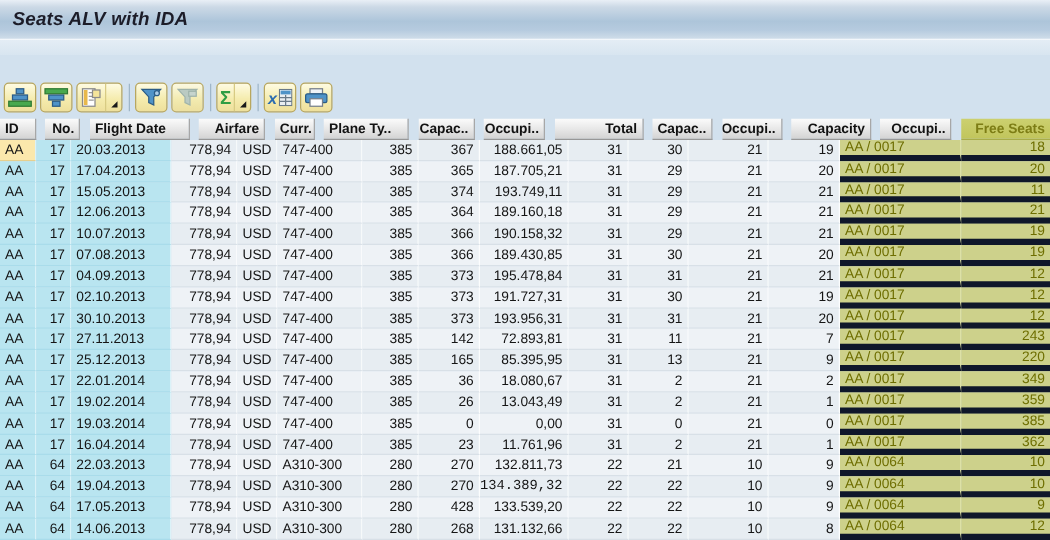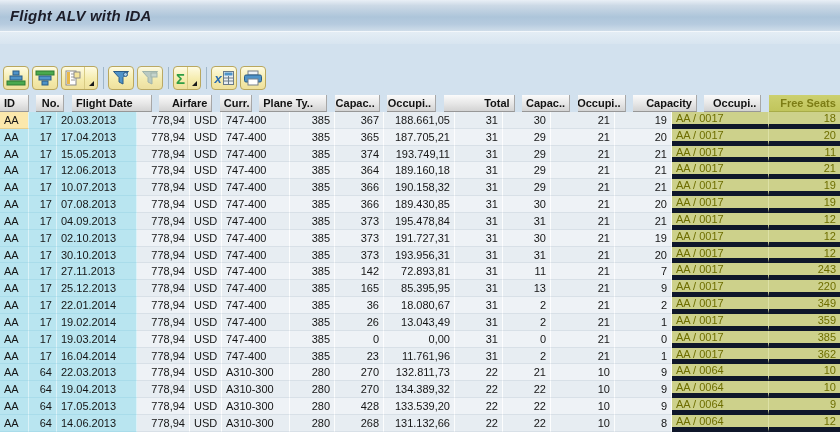--- a/index.html
+++ b/index.html
@@ -81,21 +81,21 @@
   }
   .cell.selected{background:var(--sel-cell,#fbe8ac);border-bottom:1px solid #e6cf8e;}
   .cell.last,.hcell.last{border-right:none;}
 </style>
 </head>
 <body>
 
 <div>
 
   <div class="titlebar">
-    <span class="title-text">Flight ALV with IDA</span>
+    <span class="title-text">Seats ALV with IDA</span>
   </div>
 
   <div class="substrip"></div>
 
   <div class="toolbar" id="toolbar">
       <div class="btn">
         <span class="icon-wrap">
           <svg width="20" height="16" viewBox="0 0 20 16">
             <rect x="7" y="1" width="6" height="4" fill="#4f93c8" stroke="#2b5c86"></rect>
             <rect x="4" y="6" width="12" height="4" fill="#4f93c8" stroke="#2b5c86"></rect>
@@ -469,21 +469,21 @@
         </div>
         <div class="row">
           <div class="cell key" style="width: 29px;">AA</div>
           <div class="cell key right" style="width: 28px;">64</div>
           <div class="cell key" style="width: 80px;">19.04.2013</div>
           <div class="cell normal right" style="width: 53px;">778,94</div>
           <div class="cell normal" style="width: 32px;">USD</div>
           <div class="cell normal" style="width: 68px;">A310-300</div>
           <div class="cell normal right" style="width: 45px;">280</div>
           <div class="cell normal right" style="width: 49px;">270</div>
-          <div class="cell normal right" style="width: 71px;">134.389,32</div>
+          <div class="cell normal right" style="width: 71px; font-family: Liberation Mono, monospace;">134.389,32</div>
           <div class="cell normal right" style="width: 48px;">22</div>
           <div class="cell normal right" style="width: 48px;">22</div>
           <div class="cell normal right" style="width: 64px;">10</div>
           <div class="cell normal right" style="width: 57px;">9</div>
           <div class="cell olive" style="width: 97px;">AA / 0064</div>
           <div class="cell olive right last" style="width: 71px;">10</div>
         </div>
         <div class="row">
           <div class="cell key" style="width: 29px;">AA</div>
           <div class="cell key right" style="width: 28px;">64</div>

